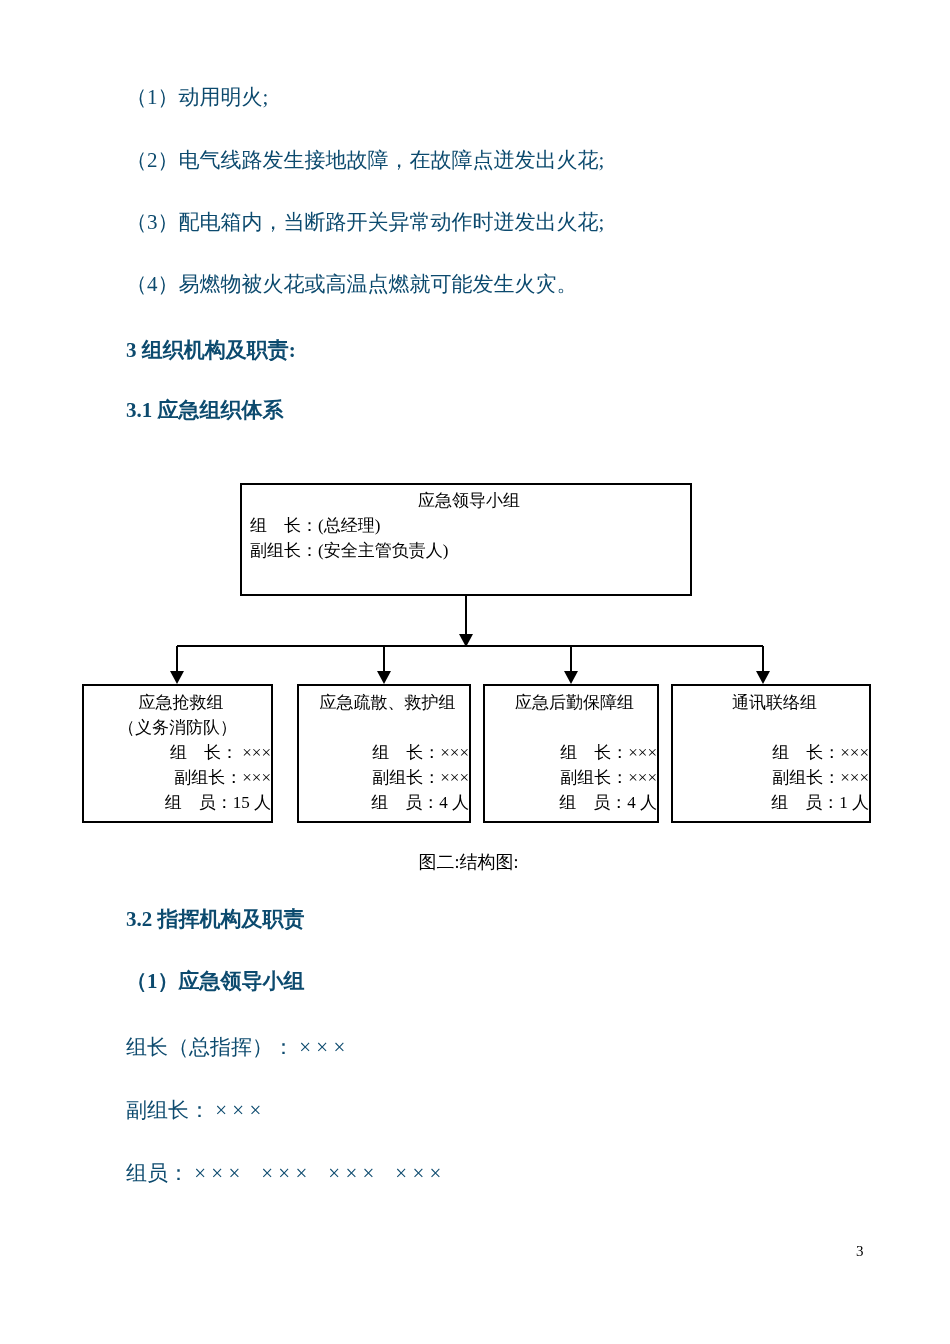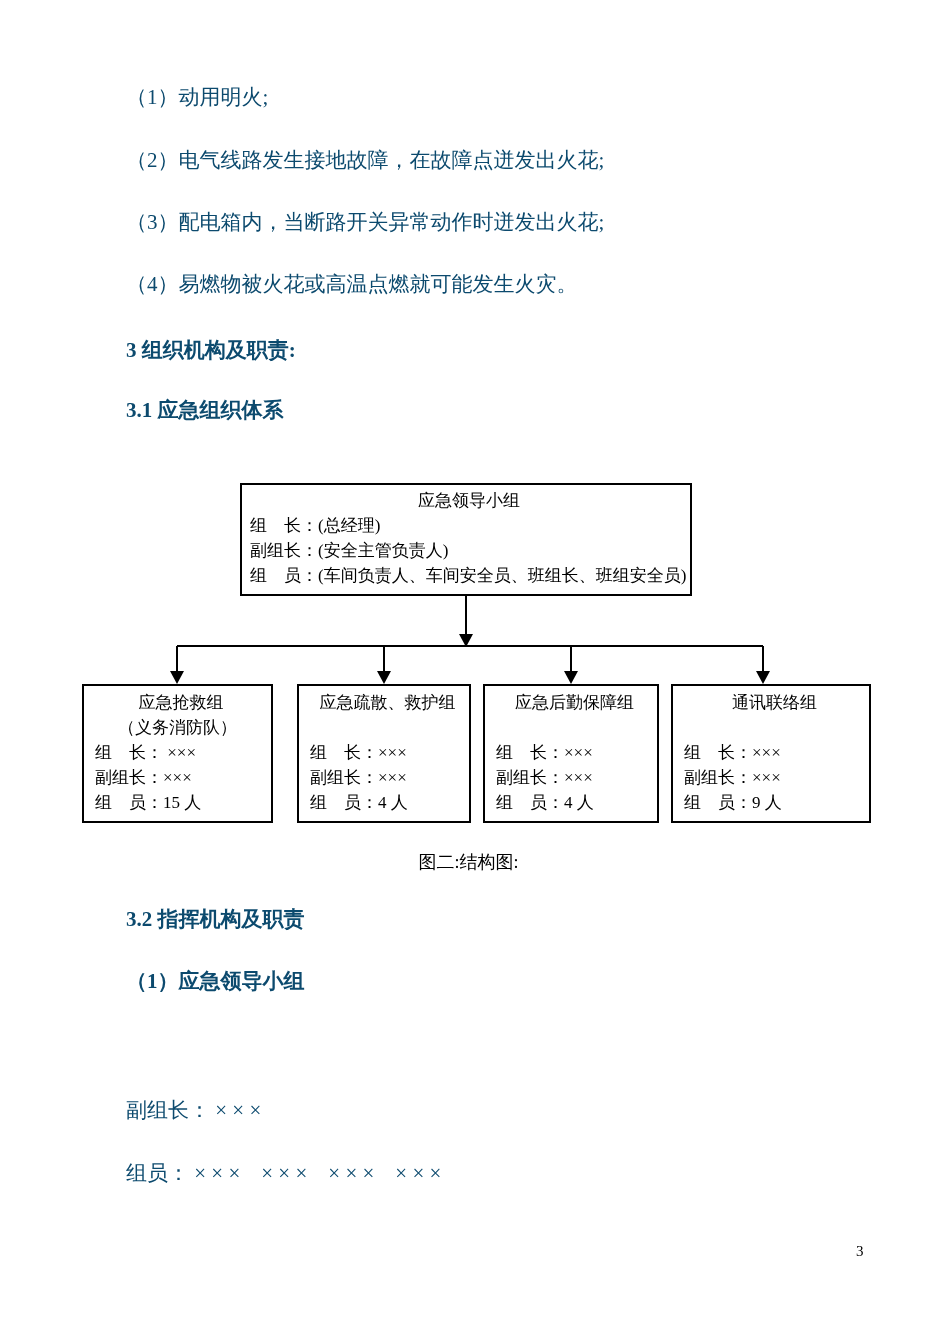--- a/index.html
+++ b/index.html
@@ -70,21 +70,21 @@
   .leader-line { white-space: pre; }
   .team-box {
     top: 201px;
     height: 139px;
     padding-top: 4px;
     font-size: 17px;
     line-height: 25px;
   }
   .team-title { text-align: center; white-space: pre; padding-left: 7px; }
   .team-sub { text-align: center; min-height: 25px; white-space: pre; }
-  .team-line { padding-left: 11px; white-space: pre; }
+  .team-line { padding-left: 11px; white-space: pre; text-align: right; }
   .team-1 { left: 82px;  width: 191px; }
   .team-2 { left: 297px; width: 174px; }
   .team-3 { left: 483px; width: 176px; }
   .team-4 { left: 671px; width: 200px; }
 </style>
 </head>
 <body>
 
 <div class="page">
 
@@ -112,21 +112,20 @@
       <line x1="571" y1="163" x2="571" y2="190" stroke="#000" stroke-width="2"></line>
       <polygon points="564,188 578,188 571,201" fill="#000"></polygon>
       <line x1="763" y1="163" x2="763" y2="190" stroke="#000" stroke-width="2"></line>
       <polygon points="756,188 770,188 763,201" fill="#000"></polygon>
     </svg>
 
     <div class="obox leader-box">
       <div class="leader-title">应急领导小组</div>
       <div class="leader-line">组　长：(总经理)</div>
       <div class="leader-line">副组长：(安全主管负责人)</div>
-      <div class="leader-line">组　员：(车间负责人、车间安全员、班组长、班组安全员)</div>
     </div>
 
     <div class="obox team-box team-1">
       <div class="team-title">应急抢救组</div>
       <div class="team-sub">（义务消防队）</div>
       <div class="team-line">组　长： ×××</div>
       <div class="team-line">副组长：×××</div>
       <div class="team-line">组　员：15 人</div>
     </div>
 
@@ -144,28 +143,29 @@
       <div class="team-line">组　长：×××</div>
       <div class="team-line">副组长：×××</div>
       <div class="team-line">组　员：4 人</div>
     </div>
 
     <div class="obox team-box team-4">
       <div class="team-title">通讯联络组</div>
       <div class="team-sub"></div>
       <div class="team-line">组　长：×××</div>
       <div class="team-line">副组长：×××</div>
-      <div class="team-line">组　员：9 人</div>
+      <div class="team-line">组　员：1 人</div>
     </div>
 
   </div>
 
   <div class="caption">图二:结构图:</div>
 
   <div class="txt bold" style="top:906px">3.2 指挥机构及职责</div>
   <div class="txt bold" style="top:968px">（1）应急领导小组</div>
 
+  <div class="txt" style="top:1034px">组长（总指挥）： × × ×</div>
   <div class="txt" style="top:1097px">副组长： × × ×</div>
   <div class="txt" style="top:1160px">组员： × × ×    × × ×    × × ×    × × ×</div>
 
   <div class="pagenum">3</div>
 
 </div>
 
 </body></html>

